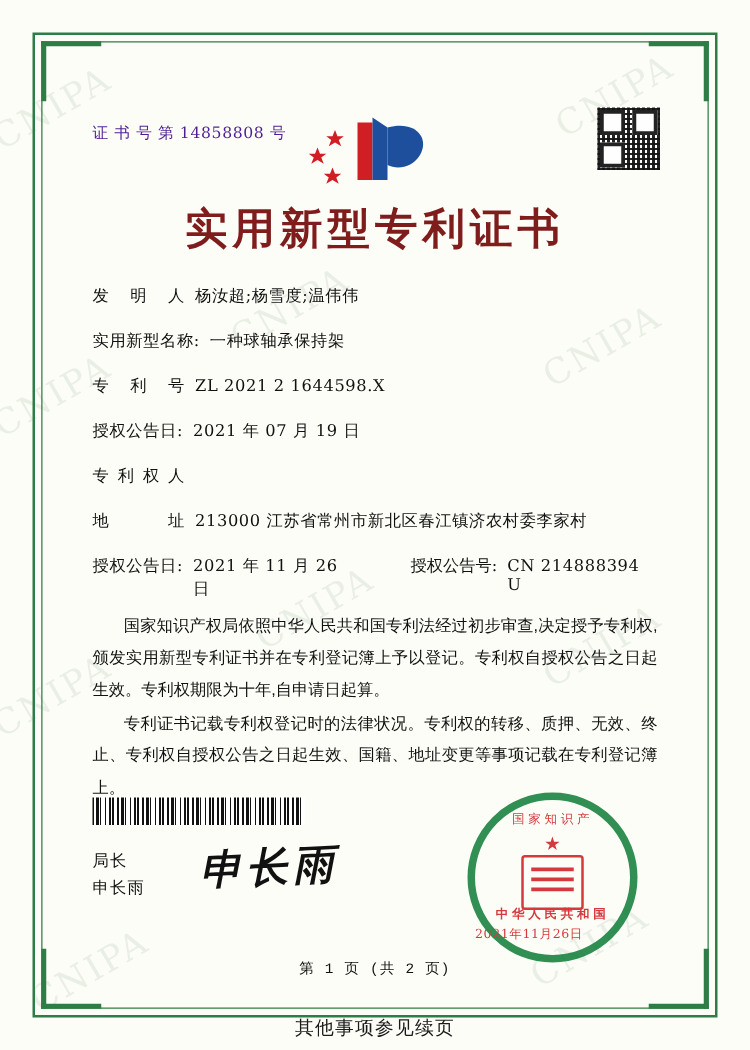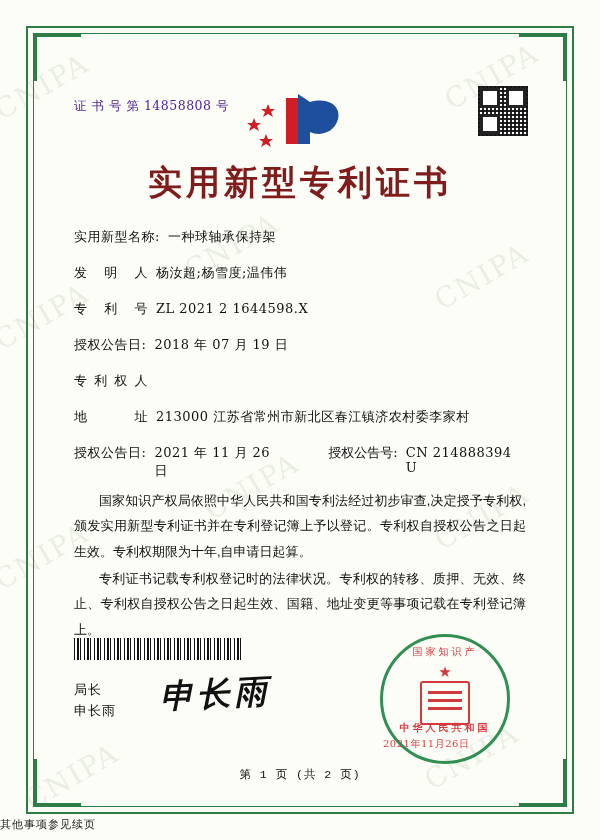--- a/index.html
+++ b/index.html
@@ -235,21 +235,21 @@
     transform: rotate(-3deg);
   }
 
   
   .seal {
     position: absolute;
     right: 40px;
     top: 584px;
     width: 124px;
     height: 124px;
-    border: 3px solid #15803d;
+    border: 6px solid #15803d;
     border-radius: 50%;
     color: #cf1f24;
     opacity: 0.88;
   }
   .seal-star {
     position: absolute;
     left: 50%;
     top: 26px;
     transform: translateX(-50%);
     font-size: 15px;
@@ -306,22 +306,23 @@
     font-size: 11.5px;
     color: #111;
     letter-spacing: 1px;
   }
 
   .footnote {
     position: absolute;
     left: 0;
     right: 0;
     bottom: 8px;
-    font-family: "DejaVu Serif", "Liberation Serif", serif;
-    font-size: 11px;
+    text-align: center;
+    font-family: "DejaVu Serif", "Liberation Serif", serif;
+    font-size: 15px;
     color: #1a1a1a;
     letter-spacing: 1px;
     z-index: 6;
   }
 </style>
 </head>
 <body>
 
 <div class="page">
 
@@ -363,34 +364,34 @@
         <path d="M46 60 L46 14 L58 14 L58 60 Z" fill="#cf1f24"></path>
         <path d="M58 60 L58 10 L70 18 L70 60 Z" fill="#1d4f9c"></path>
         <path d="M70 18 C92 12, 104 26, 96 40 C90 50, 78 52, 70 48 Z" fill="#1d4f9c"></path>
       </svg>
     </div>
 
     <div class="doc-title">实用新型专利证书</div>
 
     <div class="fields">
       <div class="field-row">
+        <span class="field-label spread">发 明 人</span>
+        <span class="field-value">杨汝超;杨雪度;温伟伟</span>
+      </div>
+      <div class="field-row">
         <span class="field-label">实用新型名称:</span>
         <span class="field-value">一种球轴承保持架</span>
       </div>
       <div class="field-row">
-        <span class="field-label spread">发 明 人</span>
-        <span class="field-value">杨汝超;杨雪度;温伟伟</span>
-      </div>
-      <div class="field-row">
         <span class="field-label spread">专 利 号</span>
         <span class="field-value">ZL 2021 2 1644598.X</span>
       </div>
       <div class="field-row">
         <span class="field-label">授权公告日:</span>
-        <span class="field-value">2018 年 07 月 19 日</span>
+        <span class="field-value">2021 年 07 月 19 日</span>
       </div>
       <div class="field-row">
         <span class="field-label spread">专 利 权 人</span>
       </div>
       <div class="field-row">
         <span class="field-label spread">地 址</span>
         <span class="field-value">213000 江苏省常州市新北区春江镇济农村委李家村</span>
       </div>
       <div class="field-row">
         <span class="field-label">授权公告日:</span>

